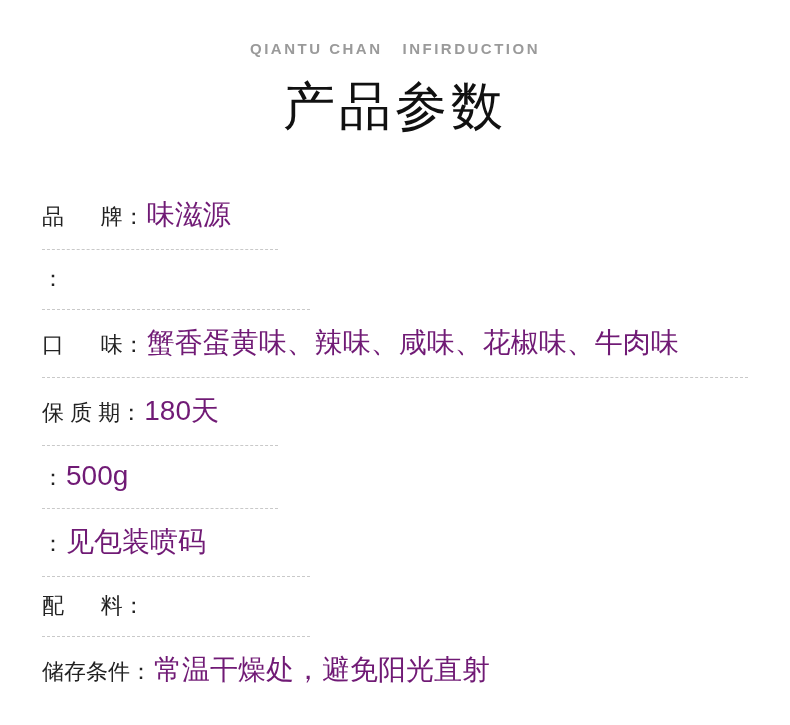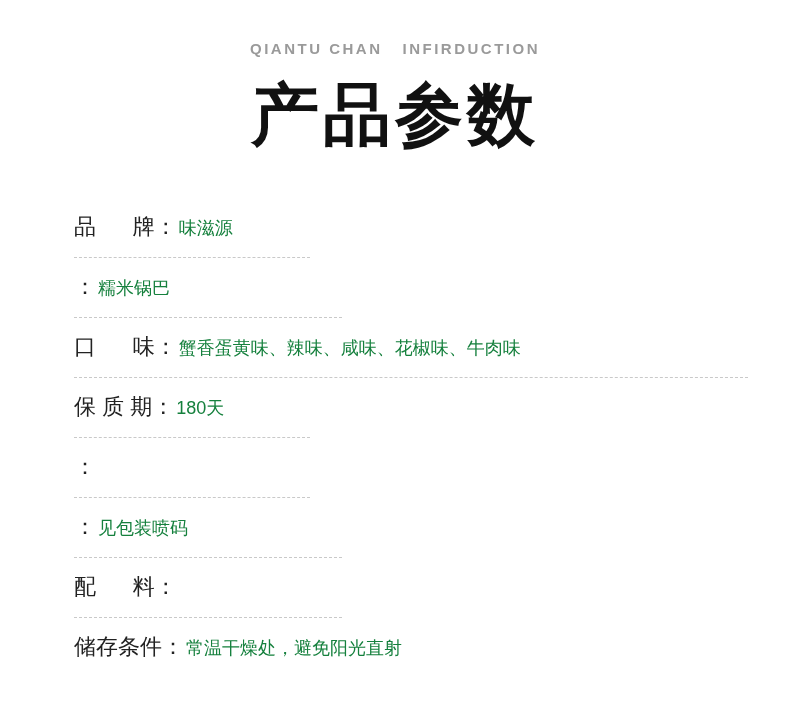--- a/index.html
+++ b/index.html
@@ -26,31 +26,30 @@
   }
   .eyebrow {
     font-size: 15px;
     letter-spacing: 2.5px;
     color: #9a9a9a;
     font-weight: 600;
     white-space: pre;
   }
   .title {
     margin-top: 22px;
-    font-size: 68px;
-    font-weight: 700;
+    font-size: 52px;
+    font-weight: 400;
     letter-spacing: 4px;
     color: #111111;
     line-height: 1.05;
     font-family: "DejaVu Sans", "Liberation Sans", sans-serif;
   }
   .spec-list {
     margin-top: 48px;
     padding: 0 42px;
-    margin-left: 32px;
   }
   .spec-row {
     position: relative;
     padding: 14px 0 16px 0;
   }
   .spec-row .line-inner {
     display: flex;
     align-items: baseline;
   }
   .spec-label {
@@ -59,22 +58,22 @@
     letter-spacing: 0px;
     white-space: pre;
     flex: 0 0 auto;
   }
   .spec-colon {
     font-size: 22px;
     color: #222222;
     flex: 0 0 auto;
   }
   .spec-value {
-    font-size: 18px;
-    color: #15803d;
+    font-size: 28px;
+    color: #701a75;
     margin-left: 2px;
     flex: 1 1 auto;
   }
   .dashed-sep {
     position: absolute;
     left: 0;
     bottom: 0;
     height: 0;
     border-top: 1px dashed #c9c9c9;
   }
@@ -99,21 +98,20 @@
         <span class="spec-label">品      牌</span>
         <span class="spec-colon">：</span>
         <span class="spec-value">味滋源</span>
       </div>
       <div class="dashed-sep sep-short"></div>
     </div>
 
     <div class="spec-row">
       <div class="line-inner">
         <span class="spec-colon">：</span>
-        <span class="spec-value">糯米锅巴</span>
       </div>
       <div class="dashed-sep sep-mid"></div>
     </div>
 
     <div class="spec-row">
       <div class="line-inner">
         <span class="spec-label">口      味</span>
         <span class="spec-colon">：</span>
         <span class="spec-value">蟹香蛋黄味、辣味、咸味、花椒味、牛肉味</span>
       </div>
@@ -125,20 +123,21 @@
         <span class="spec-label">保 质 期</span>
         <span class="spec-colon">：</span>
         <span class="spec-value">180天</span>
       </div>
       <div class="dashed-sep sep-short"></div>
     </div>
 
     <div class="spec-row">
       <div class="line-inner">
         <span class="spec-colon">：</span>
+        <span class="spec-value">500g</span>
       </div>
       <div class="dashed-sep sep-short"></div>
     </div>
 
     <div class="spec-row">
       <div class="line-inner">
         <span class="spec-colon">：</span>
         <span class="spec-value">见包装喷码</span>
       </div>
       <div class="dashed-sep sep-mid"></div>

